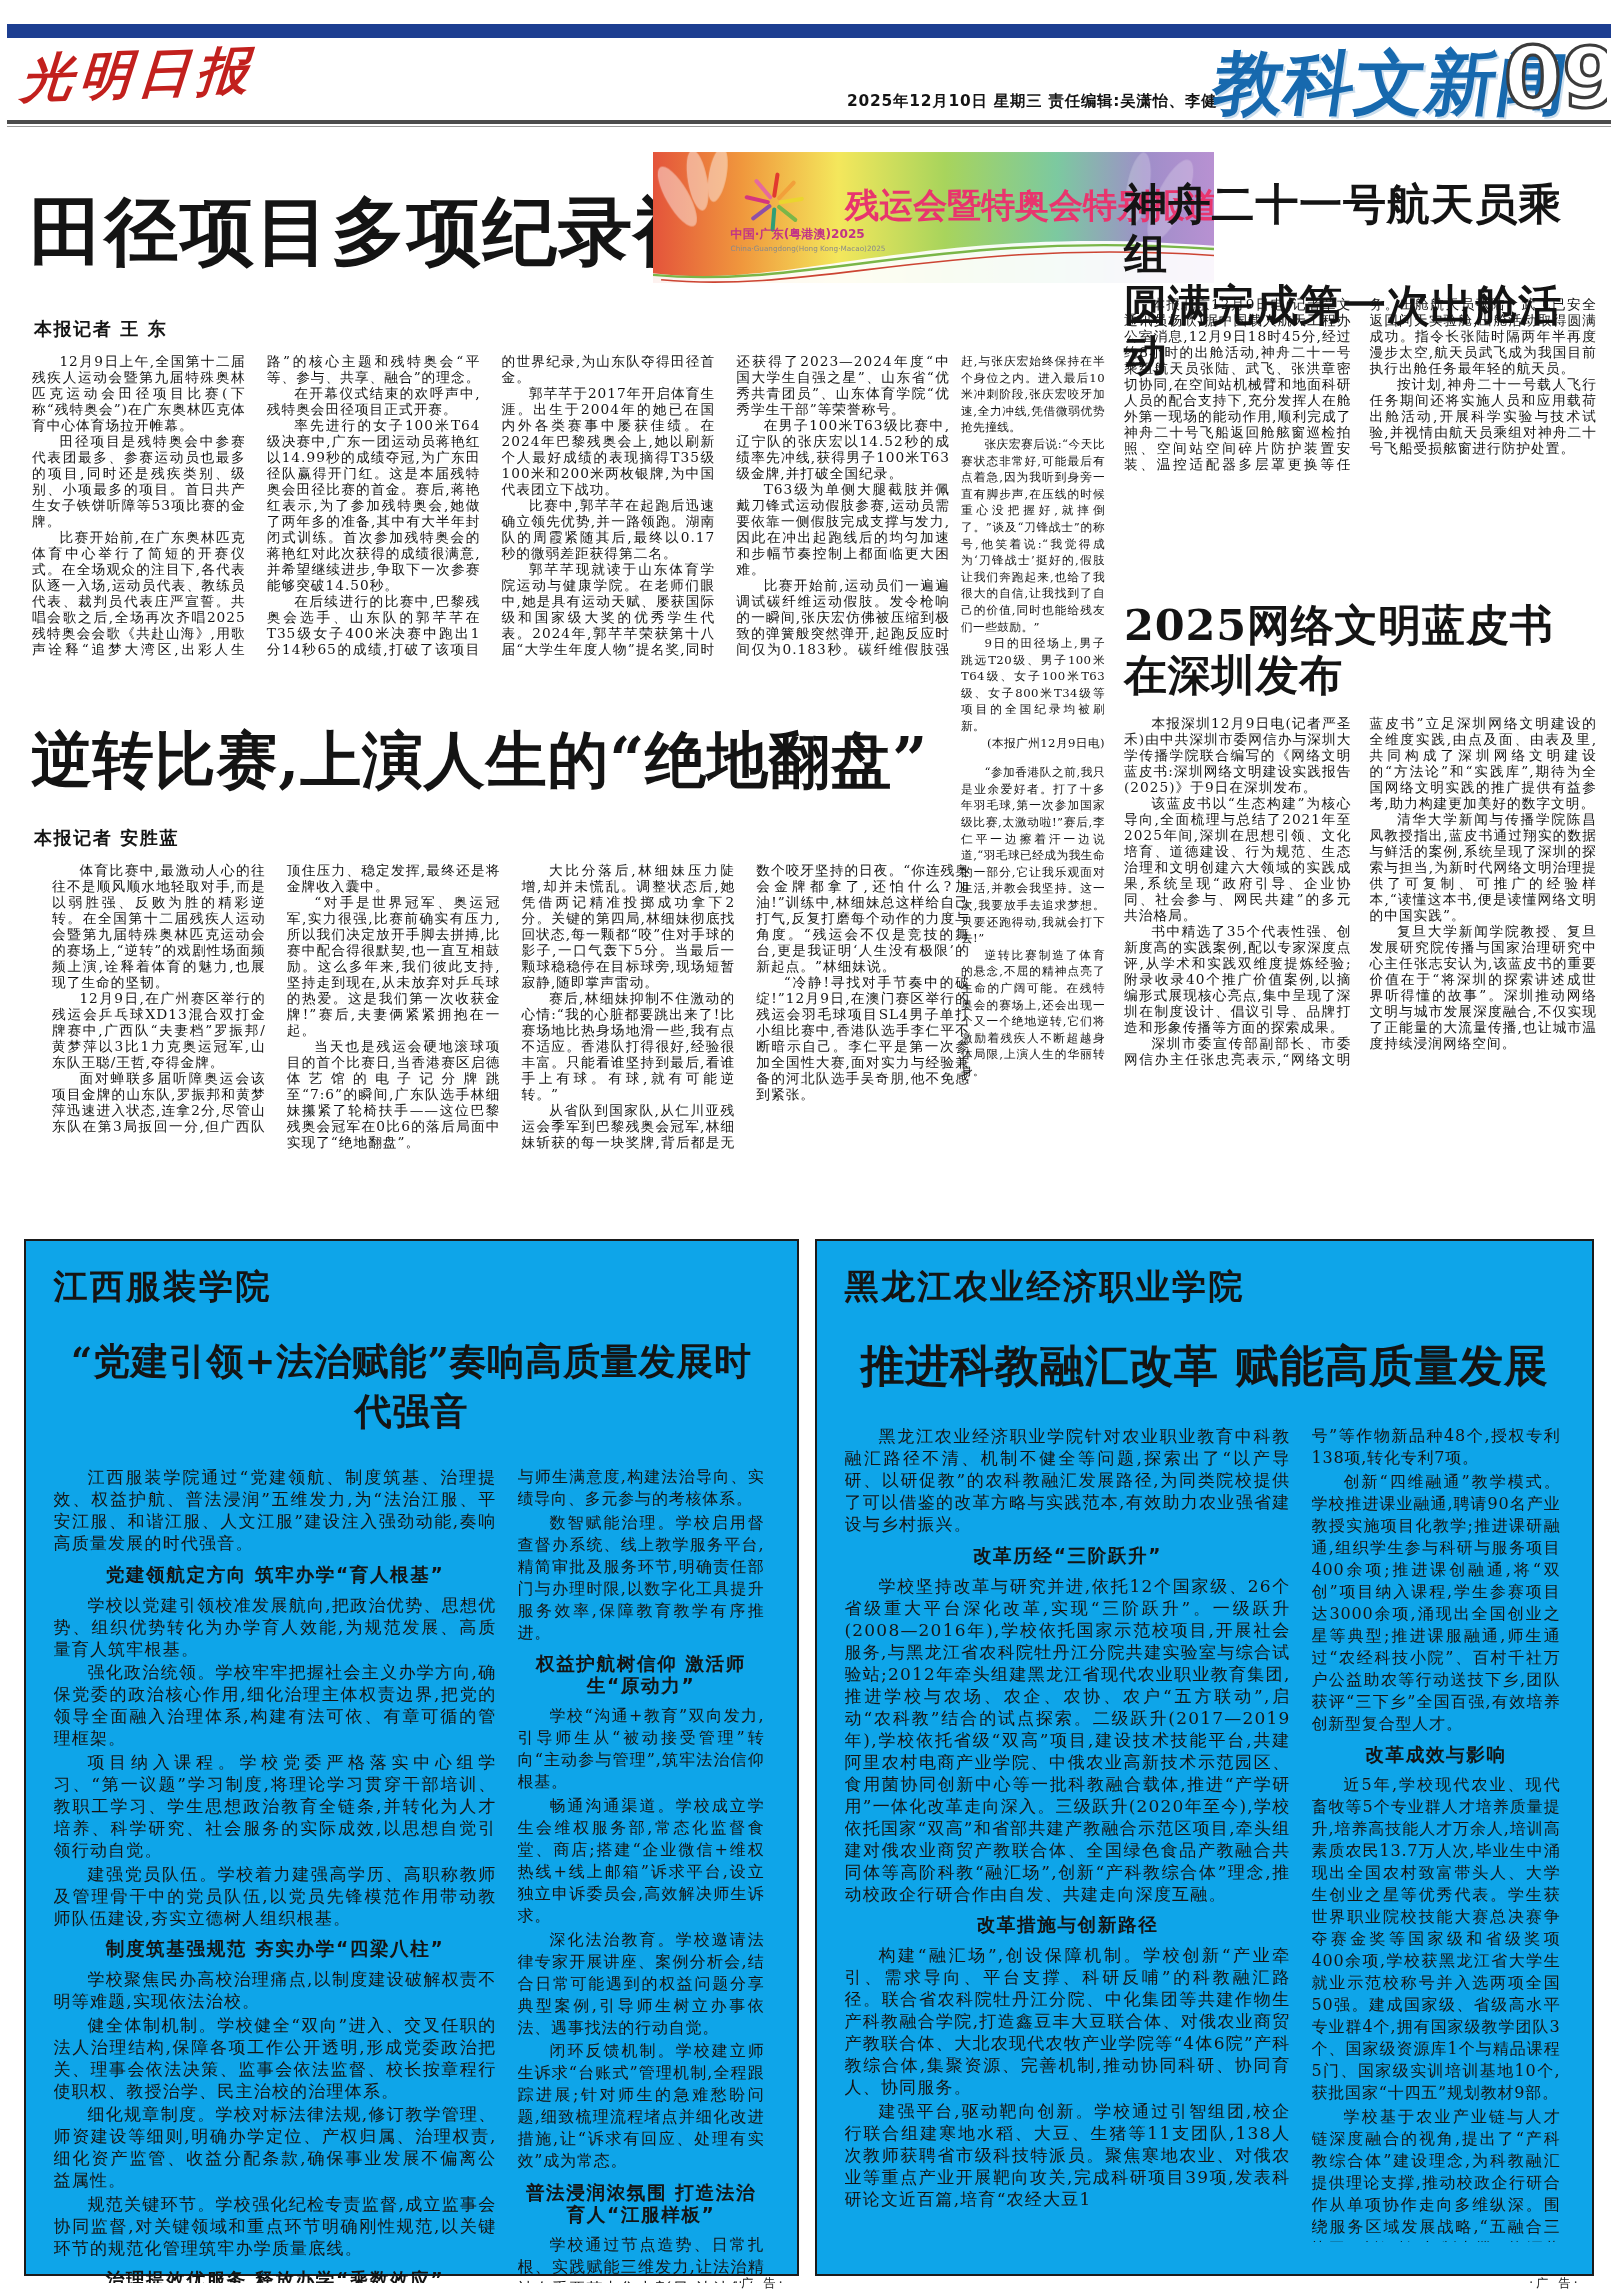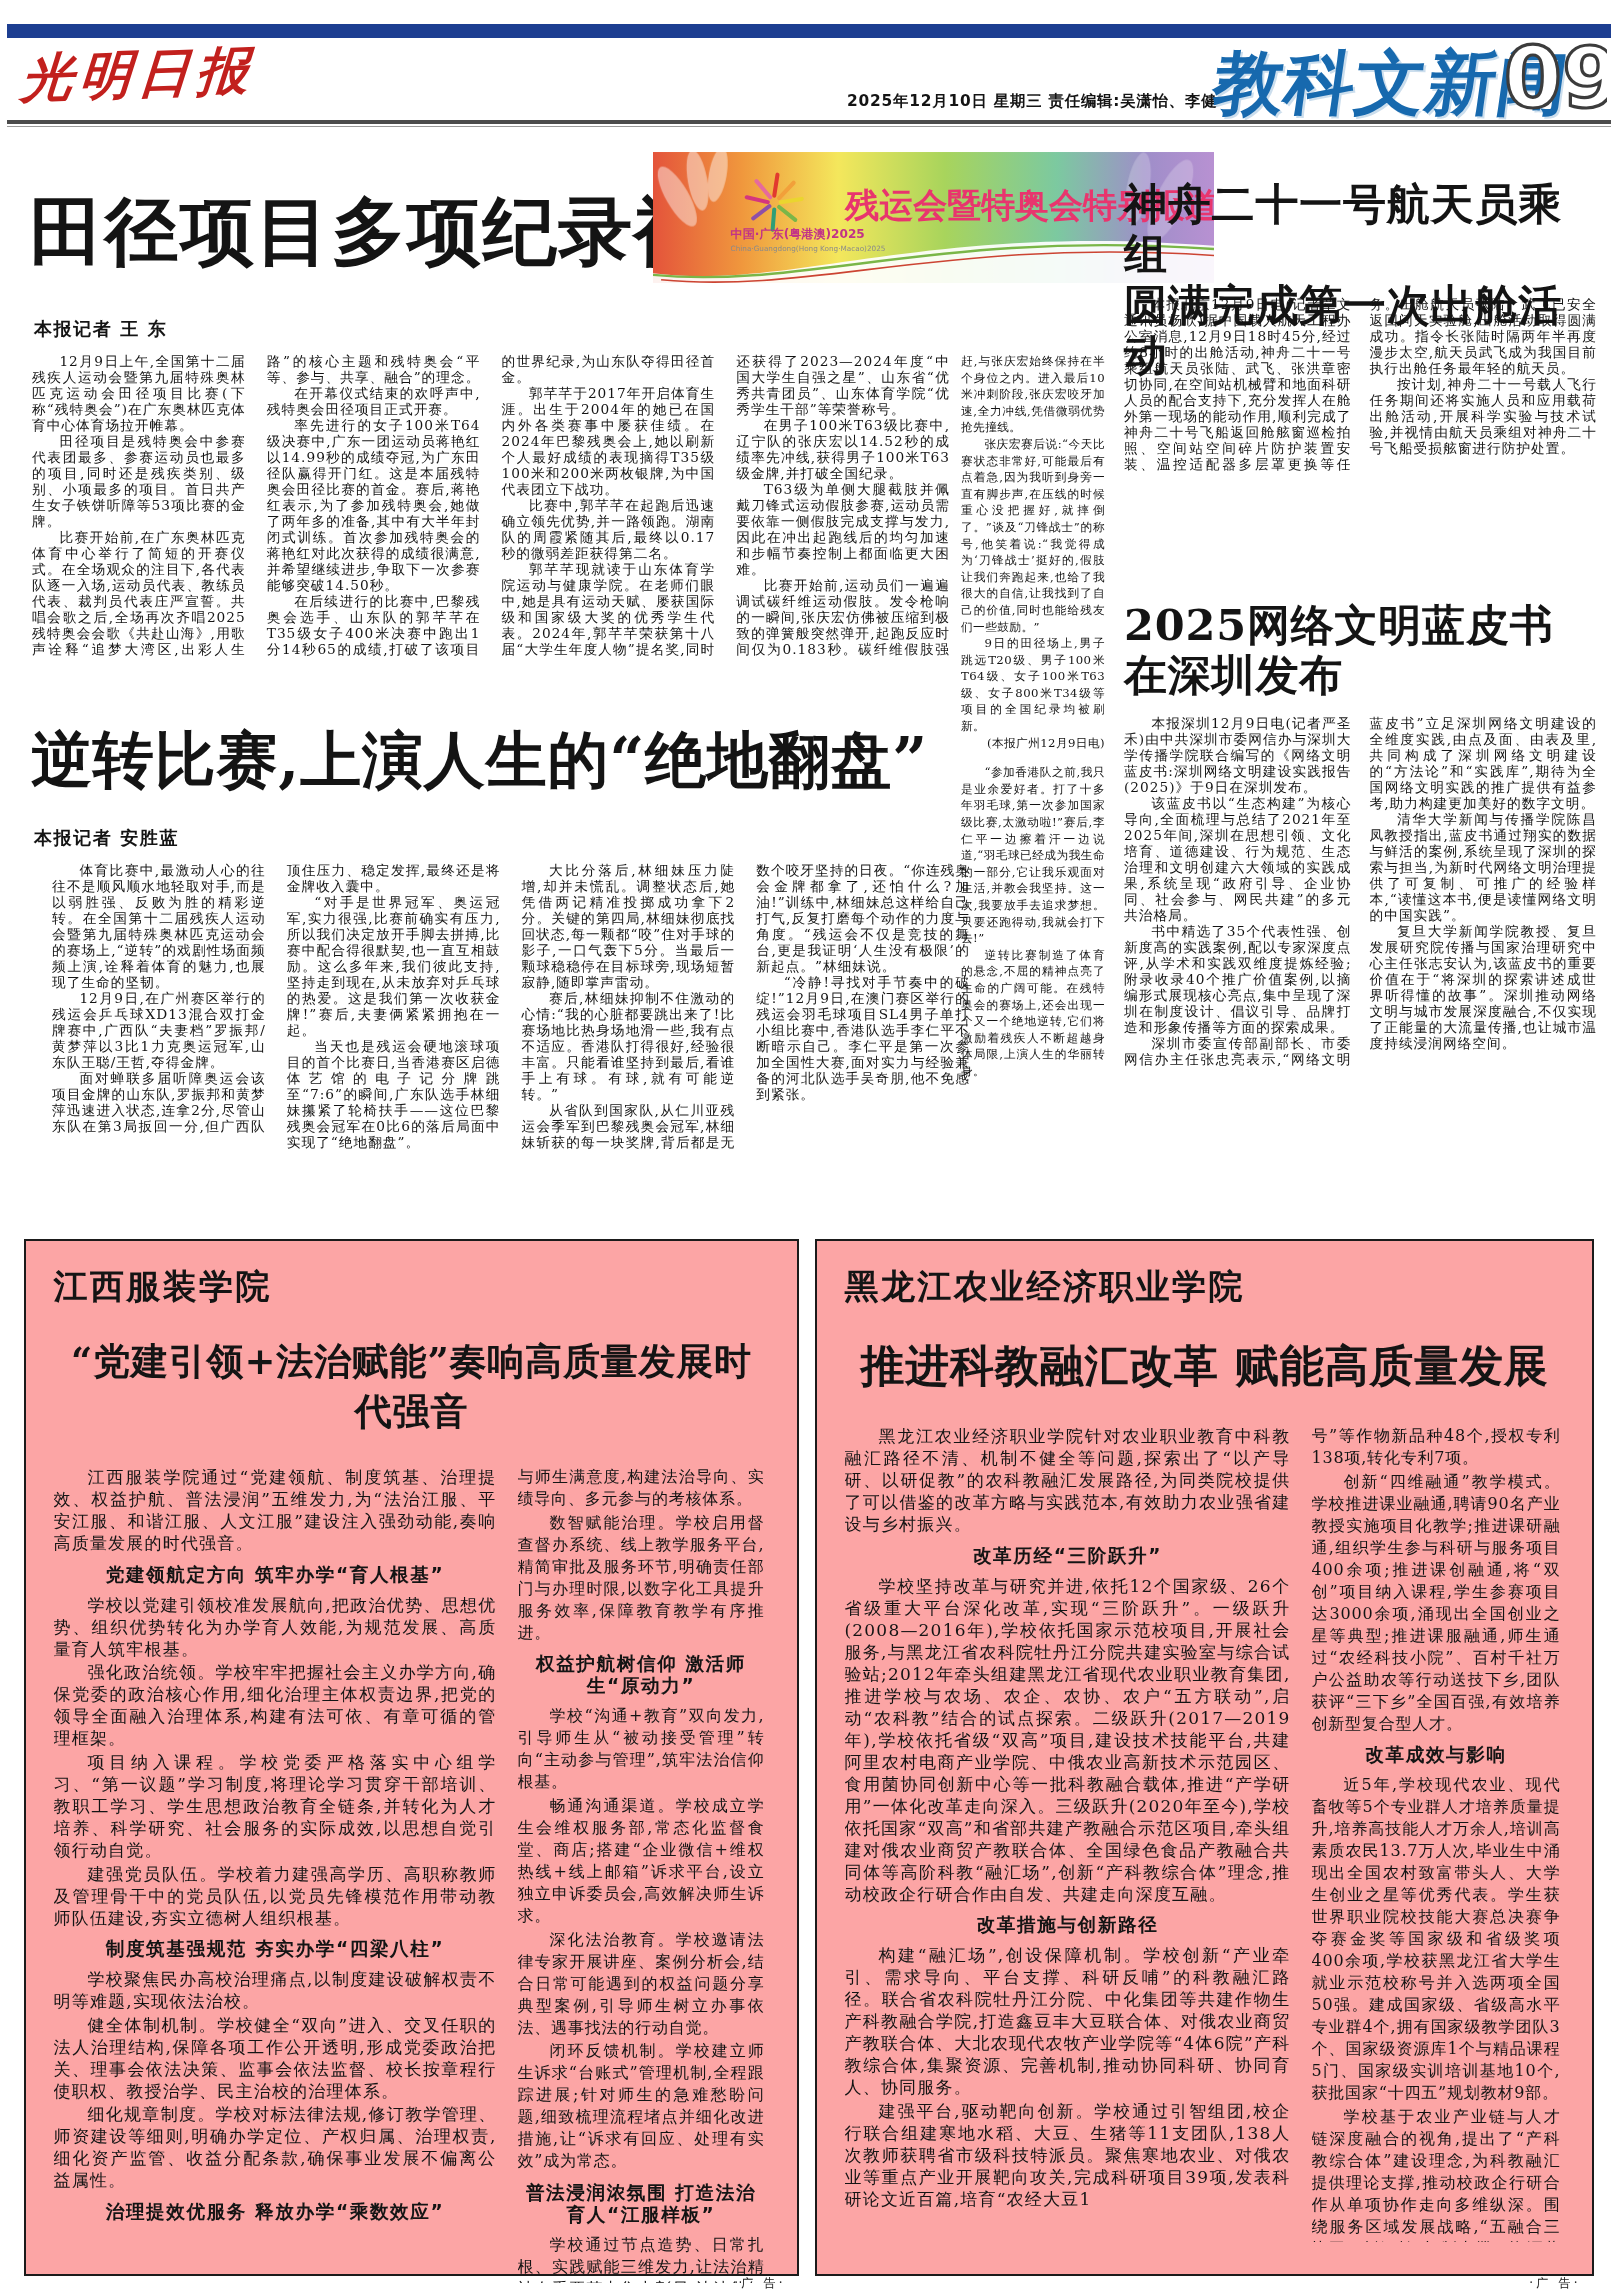--- a/index.html
+++ b/index.html
@@ -71,21 +71,21 @@
   
   .headline-comeback{
     position:absolute;left:31px;top:720px;font-size:61px;font-weight:900;letter-spacing:0.8px;
     font-family:"DejaVu Serif",serif;white-space:nowrap;
   }
   .byline-comeback{position:absolute;left:34px;top:826px;}
   .comeback-body{position:absolute;left:32px;top:862px;width:918px;height:346px;
     column-count:4;column-gap:21px;margin-left:20px;}
 
   
-  .adbox{position:absolute;top:1239px;height:1037px;border:2.4px solid #1b1b1b;background:#fca5a5;box-sizing:border-box;}
+  .adbox{position:absolute;top:1239px;height:1037px;border:2.4px solid #1b1b1b;background:#0ea5e9;box-sizing:border-box;}
   .adbox-left{left:24px;width:775px;}
   .adbox-right{left:815px;width:779px;}
   .ad-inner{position:relative;height:100%;padding:0 27.5px;box-sizing:border-box;}
   .ad-kicker{margin-top:22.6px;font-size:34px;font-weight:900;
     font-family:"DejaVu Sans","Liberation Sans",sans-serif;letter-spacing:2.4px;}
   .ad-headline{margin-top:27.5px;text-align:center;font-weight:900;font-family:"DejaVu Serif",serif;letter-spacing:0.8px;}
   .adbox-left .ad-headline{font-size:37px;}
   .adbox-right .ad-headline{font-size:44px;}
   .ad-body{display:flex;margin-top:29px;height:817px;overflow:hidden;}
   .ad-col{text-align:justify;overflow:hidden;}
@@ -229,20 +229,21 @@
           <p class="para">江西服装学院通过“党建领航、制度筑基、治理提效、权益护航、普法浸润”五维发力,为“法治江服、平安江服、和谐江服、人文江服”建设注入强劲动能,奏响高质量发展的时代强音。</p>
           <p class="subhead">党建领航定方向  筑牢办学“育人根基”</p>
           <p class="para">学校以党建引领校准发展航向,把政治优势、思想优势、组织优势转化为办学育人效能,为规范发展、高质量育人筑牢根基。</p>
           <p class="para"><b class="lead">强化政治统领。</b>学校牢牢把握社会主义办学方向,确保党委的政治核心作用,细化治理主体权责边界,把党的领导全面融入治理体系,构建有法可依、有章可循的管理框架。</p>
           <p class="para"><b class="lead">项目纳入课程。</b>学校党委严格落实中心组学习、“第一议题”学习制度,将理论学习贯穿干部培训、教职工学习、学生思想政治教育全链条,并转化为人才培养、科学研究、社会服务的实际成效,以思想自觉引领行动自觉。</p>
           <p class="para"><b class="lead">建强党员队伍。</b>学校着力建强高学历、高职称教师及管理骨干中的党员队伍,以党员先锋模范作用带动教师队伍建设,夯实立德树人组织根基。</p>
           <p class="subhead">制度筑基强规范  夯实办学“四梁八柱”</p>
           <p class="para">学校聚焦民办高校治理痛点,以制度建设破解权责不明等难题,实现依法治校。</p>
           <p class="para"><b class="lead">健全体制机制。</b>学校健全“双向”进入、交叉任职的法人治理结构,保障各项工作公开透明,形成党委政治把关、理事会依法决策、监事会依法监督、校长按章程行使职权、教授治学、民主治校的治理体系。</p>
           <p class="para"><b class="lead">细化规章制度。</b>学校对标法律法规,修订教学管理、师资建设等细则,明确办学定位、产权归属、治理权责,细化资产监管、收益分配条款,确保事业发展不偏离公益属性。</p>
+          <p class="para"><b class="lead">规范关键环节。</b>学校强化纪检专责监督,成立监事会协同监督,对关键领域和重点环节明确刚性规范,以关键环节的规范化管理筑牢办学质量底线。</p>
           <p class="subhead">治理提效优服务  释放办学“乘数效应”</p>
         </div>
       <div class="ad-col ad-col2">
           <p class="para cont">与师生满意度,构建法治导向、实绩导向、多元参与的考核体系。</p>
           <p class="para"><b class="lead">数智赋能治理。</b>学校启用督查督办系统、线上教学服务平台,精简审批及服务环节,明确责任部门与办理时限,以数字化工具提升服务效率,保障教育教学有序推进。</p>
           <p class="subhead">权益护航树信仰  激活师生“原动力”</p>
           <p class="para">学校“沟通+教育”双向发力,引导师生从“被动接受管理”转向“主动参与管理”,筑牢法治信仰根基。</p>
           <p class="para"><b class="lead">畅通沟通渠道。</b>学校成立学生会维权服务部,常态化监督食堂、商店;搭建“企业微信+维权热线+线上邮箱”诉求平台,设立独立申诉委员会,高效解决师生诉求。</p>
           <p class="para"><b class="lead">深化法治教育。</b>学校邀请法律专家开展讲座、案例分析会,结合日常可能遇到的权益问题分享典型案例,引导师生树立办事依法、遇事找法的行动自觉。</p>
           <p class="para"><b class="lead">闭环反馈机制。</b>学校建立师生诉求“台账式”管理机制,全程跟踪进展;针对师生的急难愁盼问题,细致梳理流程堵点并细化改进措施,让“诉求有回应、处理有实效”成为常态。</p>

